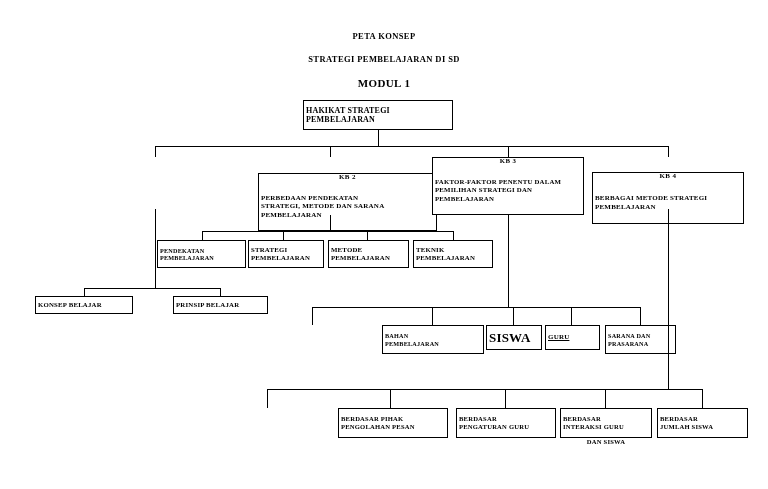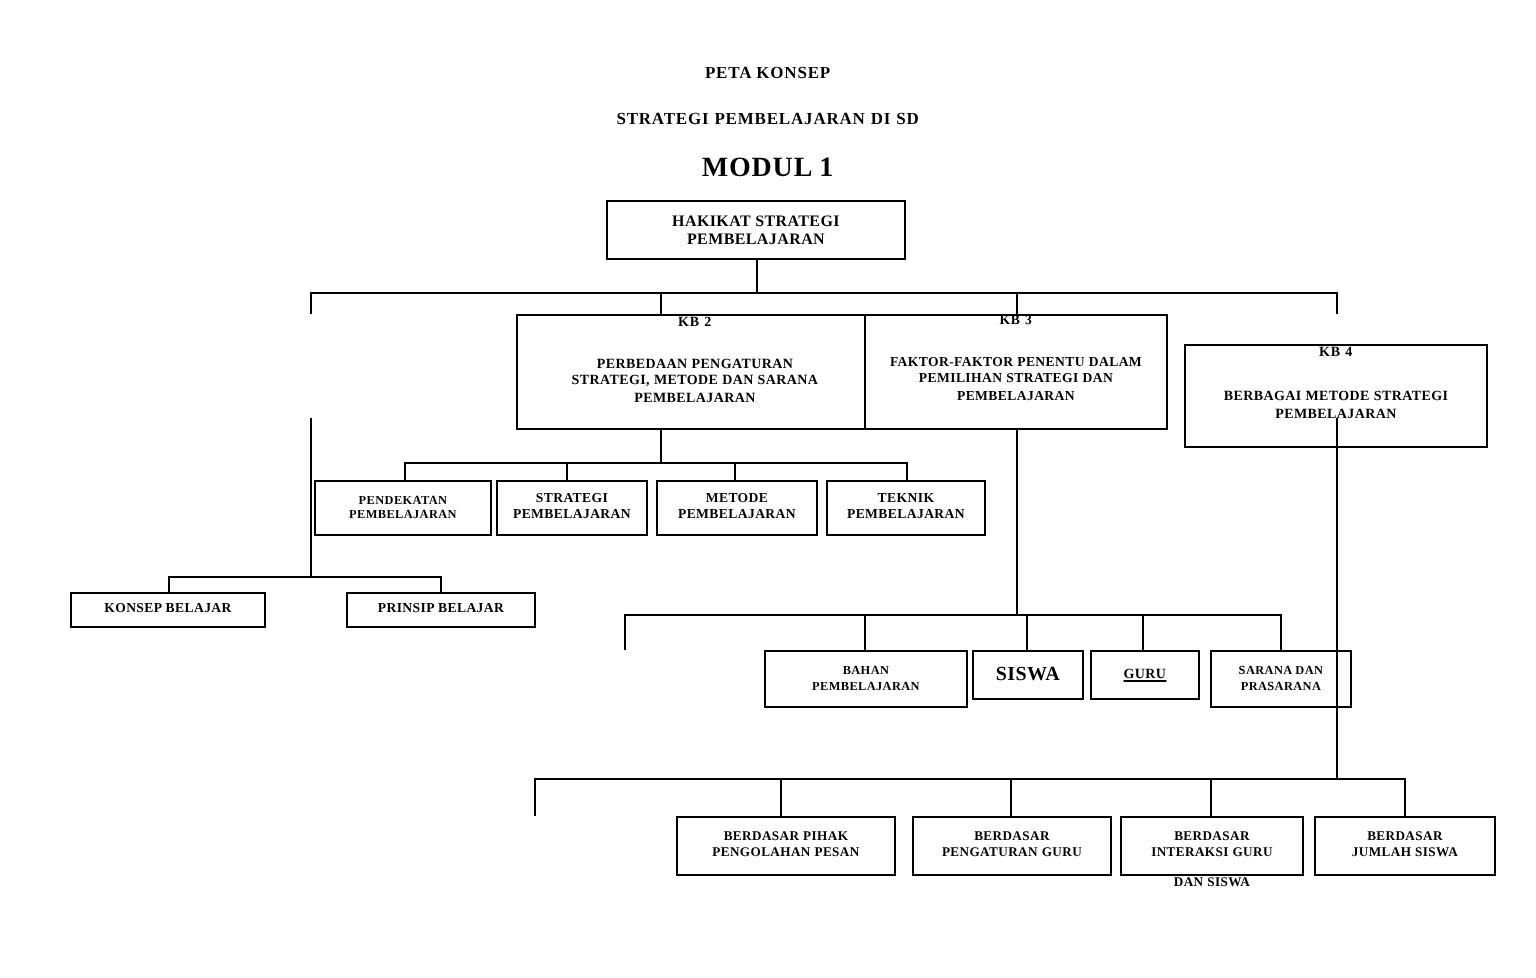--- a/index.html
+++ b/index.html
@@ -26,21 +26,21 @@
     letter-spacing: 0.4px;
     white-space: nowrap;
   }
   .box {
     position: absolute;
     box-sizing: border-box;
     border: 1px solid #000000;
     background: #ffffff;
     display: flex;
     flex-direction: column;
-    align-items: center;
+    align-items: flex-start;
     justify-content: center;
     text-align: center;
     font-weight: bold;
     line-height: 1.18;
     letter-spacing: 0.2px;
     padding: 1px 2px;
     overflow: visible;
   }
   .box .ln { display: block; white-space: nowrap; }
   .kb-tag {
@@ -74,40 +74,40 @@
     white-space: nowrap;
   }
 </style>
 </head>
 <body>
 
 <div id="canvas">
 
   <div class="hdr" style="left:0; top:31px; width:768px; font-size:8.5px;">PETA KONSEP</div>
   <div class="hdr" style="left:0; top:54px; width:768px; font-size:8.5px;">STRATEGI PEMBELAJARAN DI SD</div>
-  <div class="hdr" style="left:0; top:77px; width:768px; font-size:14px;">MODUL 1</div>
+  <div class="hdr" style="left:0; top:77px; width:768px; font-size:11px;">MODUL 1</div>
 
   <div class="box" style="left:303px; top:100px; width:150px; height:30px; font-size:8px;">
     <span class="ln">HAKIKAT STRATEGI</span>
     <span class="ln">PEMBELAJARAN</span>
   </div>
 
   <div class="line-v" style="left:378px; top:130px; height:17px;"></div>
 
   <div class="line-h" style="left:155px; top:146px; width:514px;"></div>
 
   <div class="line-v" style="left:155px; top:146px; height:11px;"></div>
   <div class="line-v" style="left:330px; top:146px; height:11px;"></div>
   <div class="line-v" style="left:508px; top:146px; height:11px;"></div>
   <div class="line-v" style="left:668px; top:146px; height:11px;"></div>
 
 
-  <div class="box" style="left:258px; top:157px; width:179px; height:58px; font-size:7px;">
+  <div class="box" style="left:258px; top:173px; width:179px; height:58px; font-size:7px;">
     <span class="kb-tag">KB 2</span>
-    <span class="ln kb-body">PERBEDAAN PENGATURAN</span>
+    <span class="ln kb-body">PERBEDAAN PENDEKATAN</span>
     <span class="ln">STRATEGI, METODE DAN SARANA</span>
     <span class="ln">PEMBELAJARAN</span>
   </div>
 
   <div class="box" style="left:432px; top:157px; width:152px; height:58px; font-size:6.8px;">
     <span class="kb-tag">KB 3</span>
     <span class="ln kb-body">FAKTOR-FAKTOR PENENTU DALAM</span>
     <span class="ln">PEMILIHAN STRATEGI DAN</span>
     <span class="ln">PEMBELAJARAN</span>
   </div>
@@ -159,21 +159,21 @@
   <div class="line-v" style="left:312px; top:307px; height:18px;"></div>
   <div class="line-v" style="left:432px; top:307px; height:18px;"></div>
   <div class="line-v" style="left:513px; top:307px; height:18px;"></div>
   <div class="line-v" style="left:571px; top:307px; height:18px;"></div>
   <div class="line-v" style="left:640px; top:307px; height:18px;"></div>
 
   <div class="box" style="left:382px; top:325px; width:102px; height:29px; font-size:6.2px;">
     <span class="ln">BAHAN</span>
     <span class="ln">PEMBELAJARAN</span>
   </div>
-  <div class="box" style="left:486px; top:325px; width:56px; height:25px; font-size:10px;">
+  <div class="box" style="left:486px; top:325px; width:56px; height:25px; font-size:13px;">
     <span class="ln">SISWA</span>
   </div>
   <div class="box" style="left:545px; top:325px; width:55px; height:25px; font-size:7px;text-decoration:underline;">
     <span class="ln">GURU</span>
   </div>
   <div class="box" style="left:605px; top:325px; width:71px; height:29px; font-size:6.2px;">
     <span class="ln">SARANA DAN</span>
     <span class="ln">PRASARANA</span>
   </div>
 

